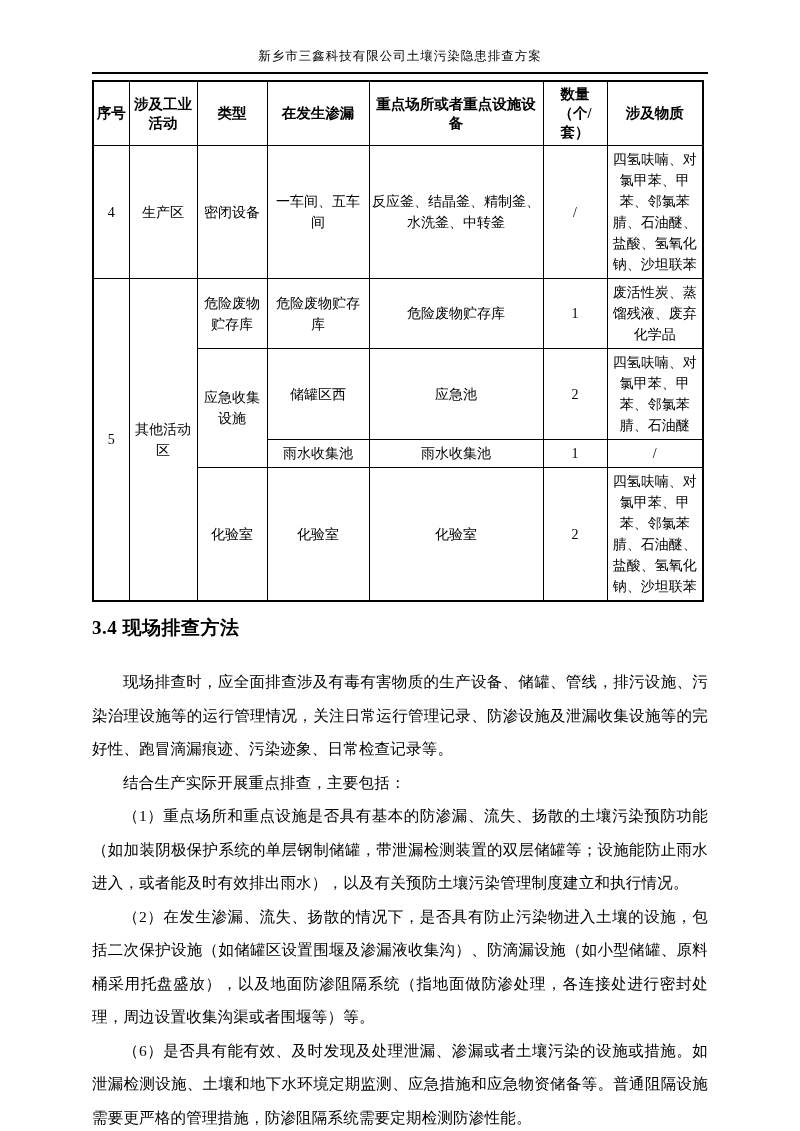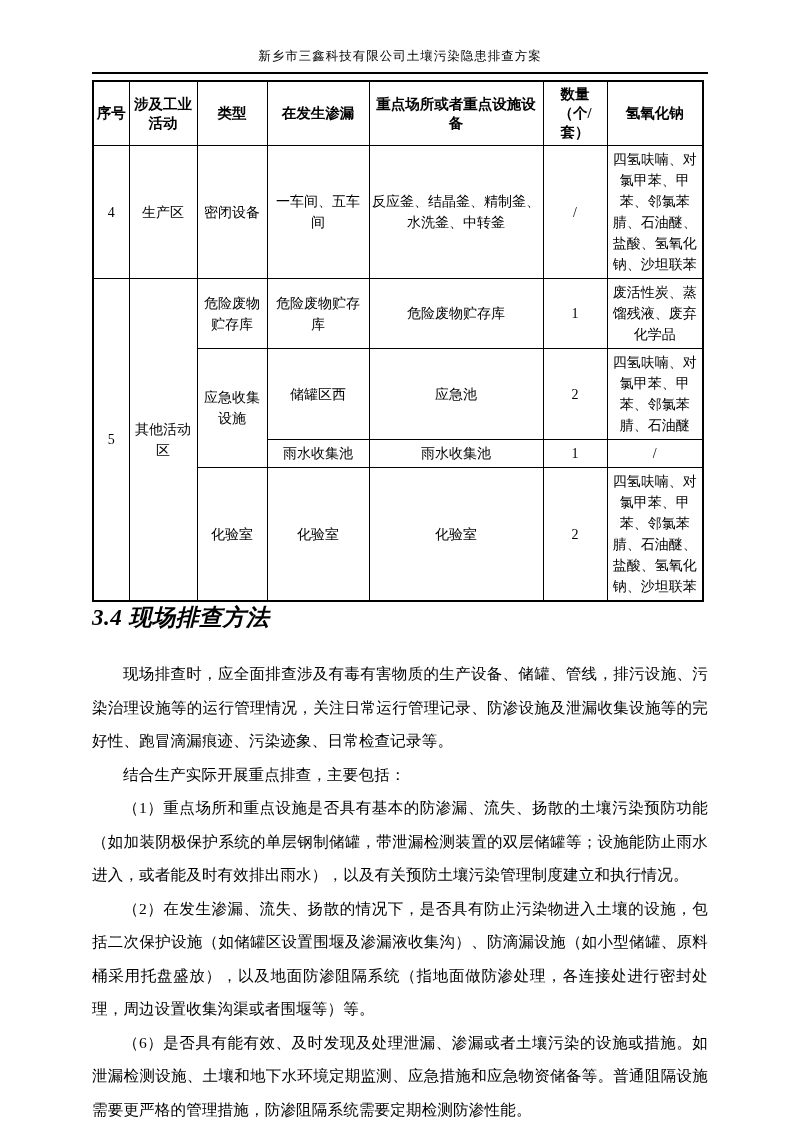--- a/index.html
+++ b/index.html
@@ -53,24 +53,24 @@
     line-height: 19px;
   }
   .row-h     { height: 57px; }
   .row-r4    { height: 113px; }
   .row-r5a   { height: 63px; }
   .row-r5b   { height: 72px; }
   .row-r5c   { height: 27px; font-family: Liberation Serif, serif; }
   .row-r5d   { height: 115px; }
   td.substances { padding: 2px 3px; }
   .section-heading {
-    font-size: 23px;
+    margin-top: 13px;
+    font-size: 19px;
     font-weight: bold;
     letter-spacing: 0.5px;
-    font-style: italic;
   }
   .body-text {
     margin-top: 24px;
   }
   .body-text p {
     font-size: 15.5px;
     line-height: 33.5px;
     text-align: justify;
     text-indent: 31px;
     letter-spacing: 0.2px;
@@ -103,21 +103,21 @@
         <col style="width:96px">
       </colgroup>
       <thead>
         <tr class="row-h">
           <th>序号</th>
           <th>涉及工业活动</th>
           <th>类型</th>
           <th>在发生渗漏</th>
           <th>重点场所或者重点设施设备</th>
           <th>数量（个/套）</th>
-          <th>氢氧化钠</th>
+          <th>涉及物质</th>
         </tr>
       </thead>
       <tbody>
         <tr class="row-r4">
           <td>4</td>
           <td>生产区</td>
           <td>密闭设备</td>
           <td>一车间、五车间</td>
           <td>反应釜、结晶釜、精制釜、水洗釜、中转釜</td>
           <td>/</td>

